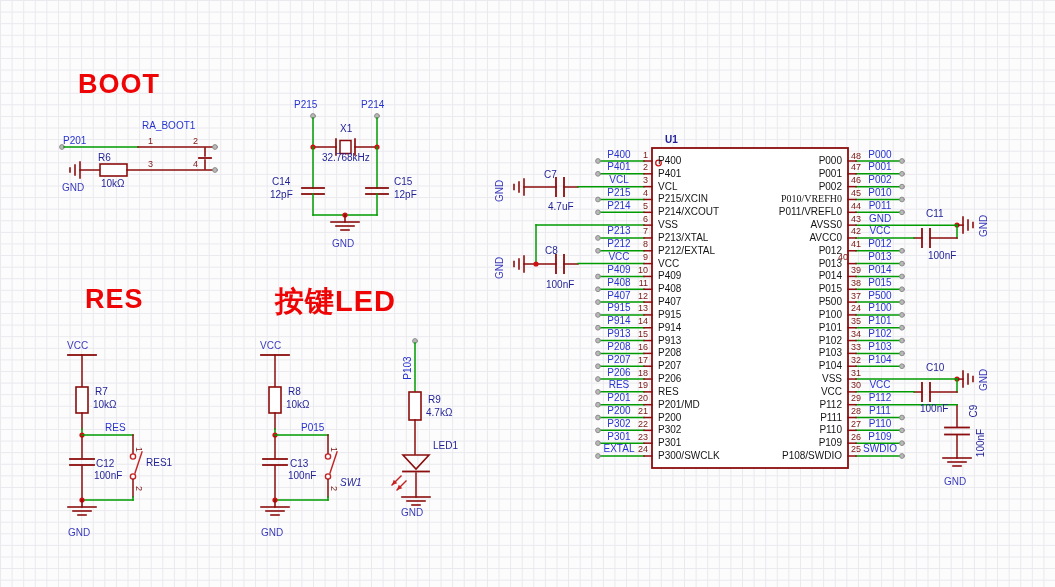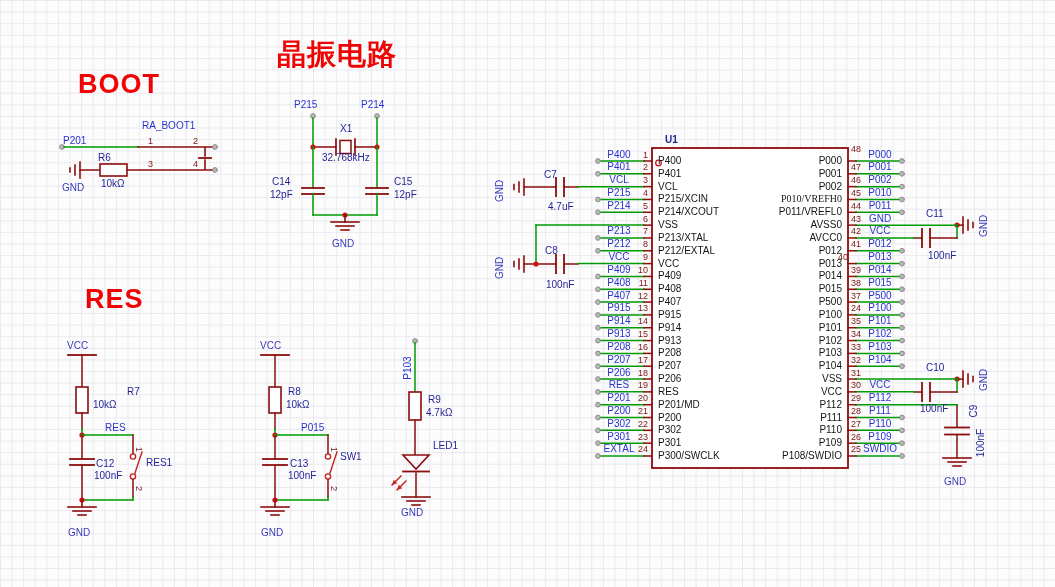--- a/index.html
+++ b/index.html
@@ -378,22 +378,22 @@
         <line x1="856" y1="443.172" x2="902" y2="443.172" stroke="#009b00" stroke-width="1.5"></line>
         <line x1="848" y1="443.172" x2="856" y2="443.172" stroke="#8b0d0d" stroke-width="1.5"></line>
         <circle cx="902" cy="443.172" r="2.4" fill="#b9b9b9" stroke="#8d8d8d"></circle>
         <line x1="856" y1="455.998" x2="902" y2="455.998" stroke="#009b00" stroke-width="1.5"></line>
         <line x1="848" y1="455.998" x2="856" y2="455.998" stroke="#8b0d0d" stroke-width="1.5"></line>
         <circle cx="902" cy="455.998" r="2.4" fill="#b9b9b9" stroke="#8d8d8d"></circle>
       </g>
   </svg>
 
   <div class="title" style="left:78px;top:70px;">BOOT</div>
-  <div class="title title-cn" style="left:277px;top:40px;">晶振电路</div>
   <div class="title" style="left:85px;top:285px;">RES</div>
+  <div class="title title-cn" style="left:275px;top:287px;">按键LED</div>
 
   <div class="lbl net" style="left:63px;top:136px;">P201</div>
   <div class="lbl net" style="left:142px;top:121px;">RA_BOOT1</div>
   <div class="lbl pinnum" style="left:148px;top:137px;">1</div>
   <div class="lbl pinnum" style="left:193px;top:137px;">2</div>
   <div class="lbl pinnum" style="left:148px;top:160px;">3</div>
   <div class="lbl pinnum" style="left:193px;top:160px;">4</div>
   <div class="lbl comp" style="left:98px;top:153px;">R6</div>
   <div class="lbl comp" style="left:101px;top:179px;">10kΩ</div>
   <div class="lbl flag" style="left:62px;top:183px;">GND</div>
@@ -402,37 +402,37 @@
   <div class="lbl net" style="left:361px;top:100px;">P214</div>
   <div class="lbl comp" style="left:340px;top:124px;">X1</div>
   <div class="lbl comp" style="left:322px;top:153px;">32.768kHz</div>
   <div class="lbl comp" style="left:272px;top:177px;">C14</div>
   <div class="lbl comp" style="left:270px;top:190px;">12pF</div>
   <div class="lbl comp" style="left:394px;top:177px;">C15</div>
   <div class="lbl comp" style="left:394px;top:190px;">12pF</div>
   <div class="lbl flag" style="left:332px;top:239px;">GND</div>
 
   <div class="lbl flag" style="left:67px;top:341px;">VCC</div>
-  <div class="lbl comp" style="left:95px;top:387px;padding-left:32px;">R7</div>
+  <div class="lbl comp" style="left:95px;top:387px;">R7</div>
   <div class="lbl comp" style="left:93px;top:400px;">10kΩ</div>
   <div class="lbl net" style="left:105px;top:423px;">RES</div>
   <div class="lbl comp" style="left:96px;top:459px;">C12</div>
   <div class="lbl comp" style="left:94px;top:471px;">100nF</div>
   <div class="lbl comp" style="left:146px;top:458px;">RES1</div>
   <div class="rotnum" style="left:136px;top:445px;">1</div>
   <div class="rotnum" style="left:136px;top:484px;">2</div>
   <div class="lbl flag" style="left:68px;top:528px;">GND</div>
 
   <div class="lbl flag" style="left:260px;top:341px;">VCC</div>
   <div class="lbl comp" style="left:288px;top:387px;">R8</div>
   <div class="lbl comp" style="left:286px;top:400px;">10kΩ</div>
   <div class="lbl net" style="left:301px;top:423px;">P015</div>
   <div class="lbl comp" style="left:290px;top:459px;">C13</div>
   <div class="lbl comp" style="left:288px;top:471px;">100nF</div>
-  <div class="lbl comp" style="left:340px;top:452px;">SW1</div>
+  <div class="lbl comp" style="left:340px;top:478px;font-style:italic;">SW1</div>
   <div class="rotnum" style="left:331px;top:445px;">1</div>
   <div class="rotnum" style="left:331px;top:484px;">2</div>
   <div class="lbl flag" style="left:261px;top:528px;">GND</div>
   <div class="vlbl net" style="left:408px;top:368px;">P103</div>
   <div class="lbl comp" style="left:428px;top:395px;">R9</div>
   <div class="lbl comp" style="left:426px;top:408px;">4.7kΩ</div>
   <div class="lbl comp" style="left:433px;top:441px;">LED1</div>
   <div class="lbl flag" style="left:401px;top:508px;">GND</div>
 
   <div class="vlbl flag" style="left:500px;top:191px;">GND</div>
@@ -519,21 +519,21 @@
       <div class="lbl pinname" style="left: 658px; top: 412.52px;">P200</div>
       <div class="lbl pinnum pnum-l" style="left: 618px; top: 419.846px;">22</div>
       <div class="lbl netc" style="left: 619px; top: 418.846px;">P302</div>
       <div class="lbl pinname" style="left: 658px; top: 425.346px;">P302</div>
       <div class="lbl pinnum pnum-l" style="left: 618px; top: 432.672px;">23</div>
       <div class="lbl netc" style="left: 619px; top: 431.672px;">P301</div>
       <div class="lbl pinname" style="left: 658px; top: 438.172px;">P301</div>
       <div class="lbl pinnum pnum-l" style="left: 618px; top: 445.498px;">24</div>
       <div class="lbl netc" style="left: 619px; top: 444.498px;">EXTAL</div>
       <div class="lbl pinname" style="left: 658px; top: 450.998px;">P300/SWCLK</div>
-      <div class="lbl pinnum" style="left: 851px; top: 145px; text-align: center;">48</div>
+      <div class="lbl pinnum" style="left: 851px; top: 152px; text-align: center;">48</div>
       <div class="lbl netc" style="left: 880px; top: 149.5px;">P000</div>
       <div class="lbl pinname pname-r" style="left: 742px; top: 156px;">P000</div>
       <div class="lbl pinnum" style="left: 851px; top: 163.326px;">47</div>
       <div class="lbl netc" style="left: 880px; top: 162.326px;">P001</div>
       <div class="lbl pinname pname-r" style="left: 742px; top: 168.826px;">P001</div>
       <div class="lbl pinnum" style="left: 851px; top: 176.152px;">46</div>
       <div class="lbl netc" style="left: 880px; top: 175.152px;">P002</div>
       <div class="lbl pinname pname-r" style="left: 742px; top: 181.652px;">P002</div>
       <div class="lbl pinnum" style="left: 851px; top: 188.978px;">45</div>
       <div class="lbl netc" style="left: 880px; top: 187.978px;">P010</div>

